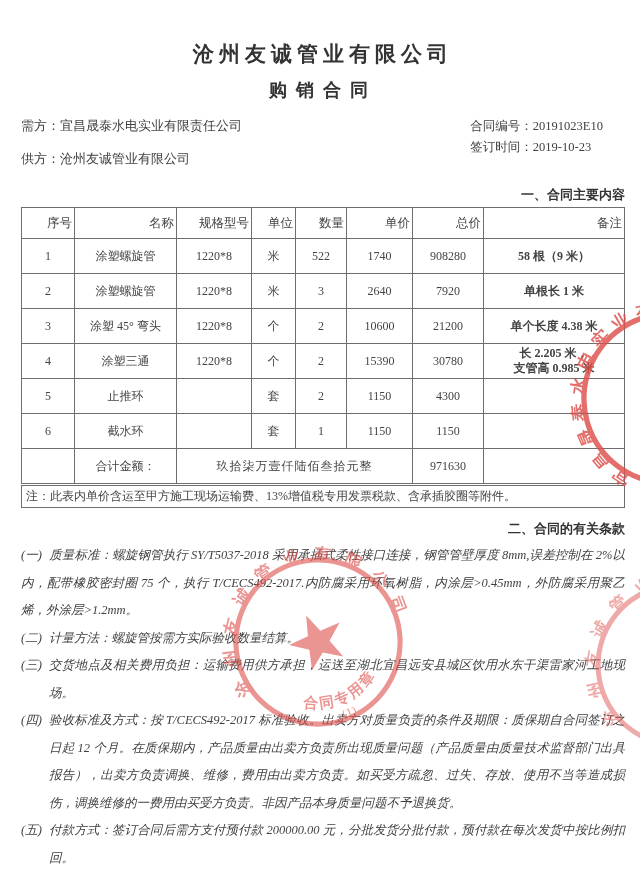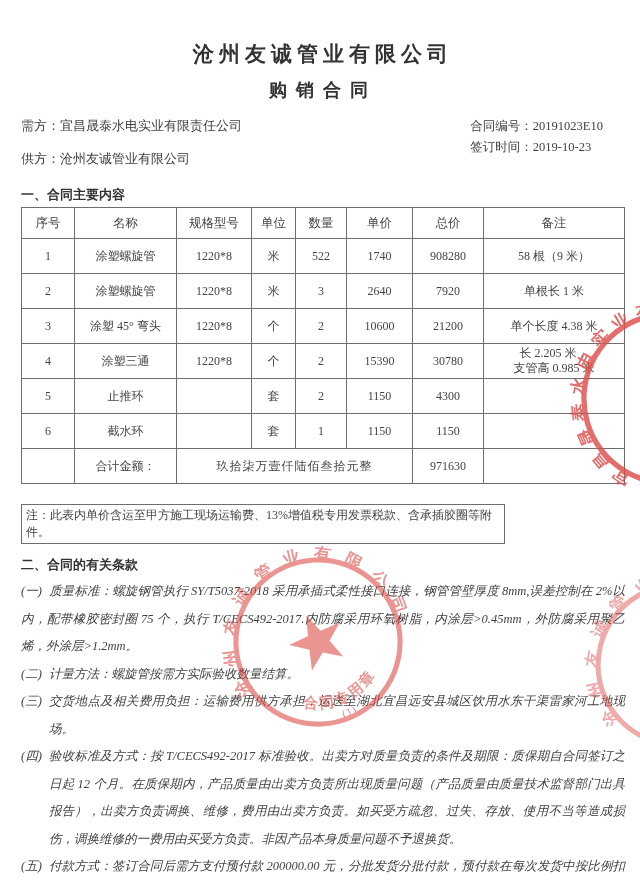--- a/index.html
+++ b/index.html
@@ -27,43 +27,43 @@
     color:#333;
     margin:10px 0 0 0;
   }
   .parties-row{
     display:flex;justify-content:space-between;
     margin-top:14px;
   }
   .party-left{font-size:13px;line-height:20px;}
   .party-left .party-line{margin-bottom:13px;}
   .meta-right{font-size:12.5px;line-height:20.5px;margin-right:22px;}
-  .sec-title{font-size:13px;font-weight:700;color:#333;margin:4px 0 3px 0;}
+  .sec-title{font-size:13px;font-weight:700;color:#333;margin:4px 0 3px 0;text-align:right;}
   table.items{
     border-collapse:collapse;
     table-layout:fixed;
     width:604px;
     font-size:12px;
     color:#444;
   }
   table.items th, table.items td{
     border:1px solid #6e6e6e;
     text-align:center;
     vertical-align:middle;
     padding:1px 2px;
     overflow:hidden;
   }
-  table.items th{font-weight:400;height:28px;font-size:12.5px;}
+  table.items th{font-weight:400;height:28px;font-size:12.5px;text-align:right;}
   table.items td{height:32px;}
-  td.c-remark{white-space:pre-line;line-height:15px;}
+  td.c-remark{white-space:pre-line;line-height:15px;font-weight:bold;}
   .total-words{letter-spacing:1px;}
   .note-box{
-    width:484px;box-sizing:border-box;
+    width:604px;box-sizing:border-box;
     border:1px solid #6e6e6e;
-    margin-top:20px;
+    margin-top:1px;
     font-size:12px;
     padding:2px 4px;
     color:#444;
   }
   .attachment-line{font-size:12.5px;margin-top:13px;color:#3f3f3f;}
   .clauses{margin-top:4px;width:604px;}
   .clause{
     position:relative;
     margin:0;
     padding-left:28px;

